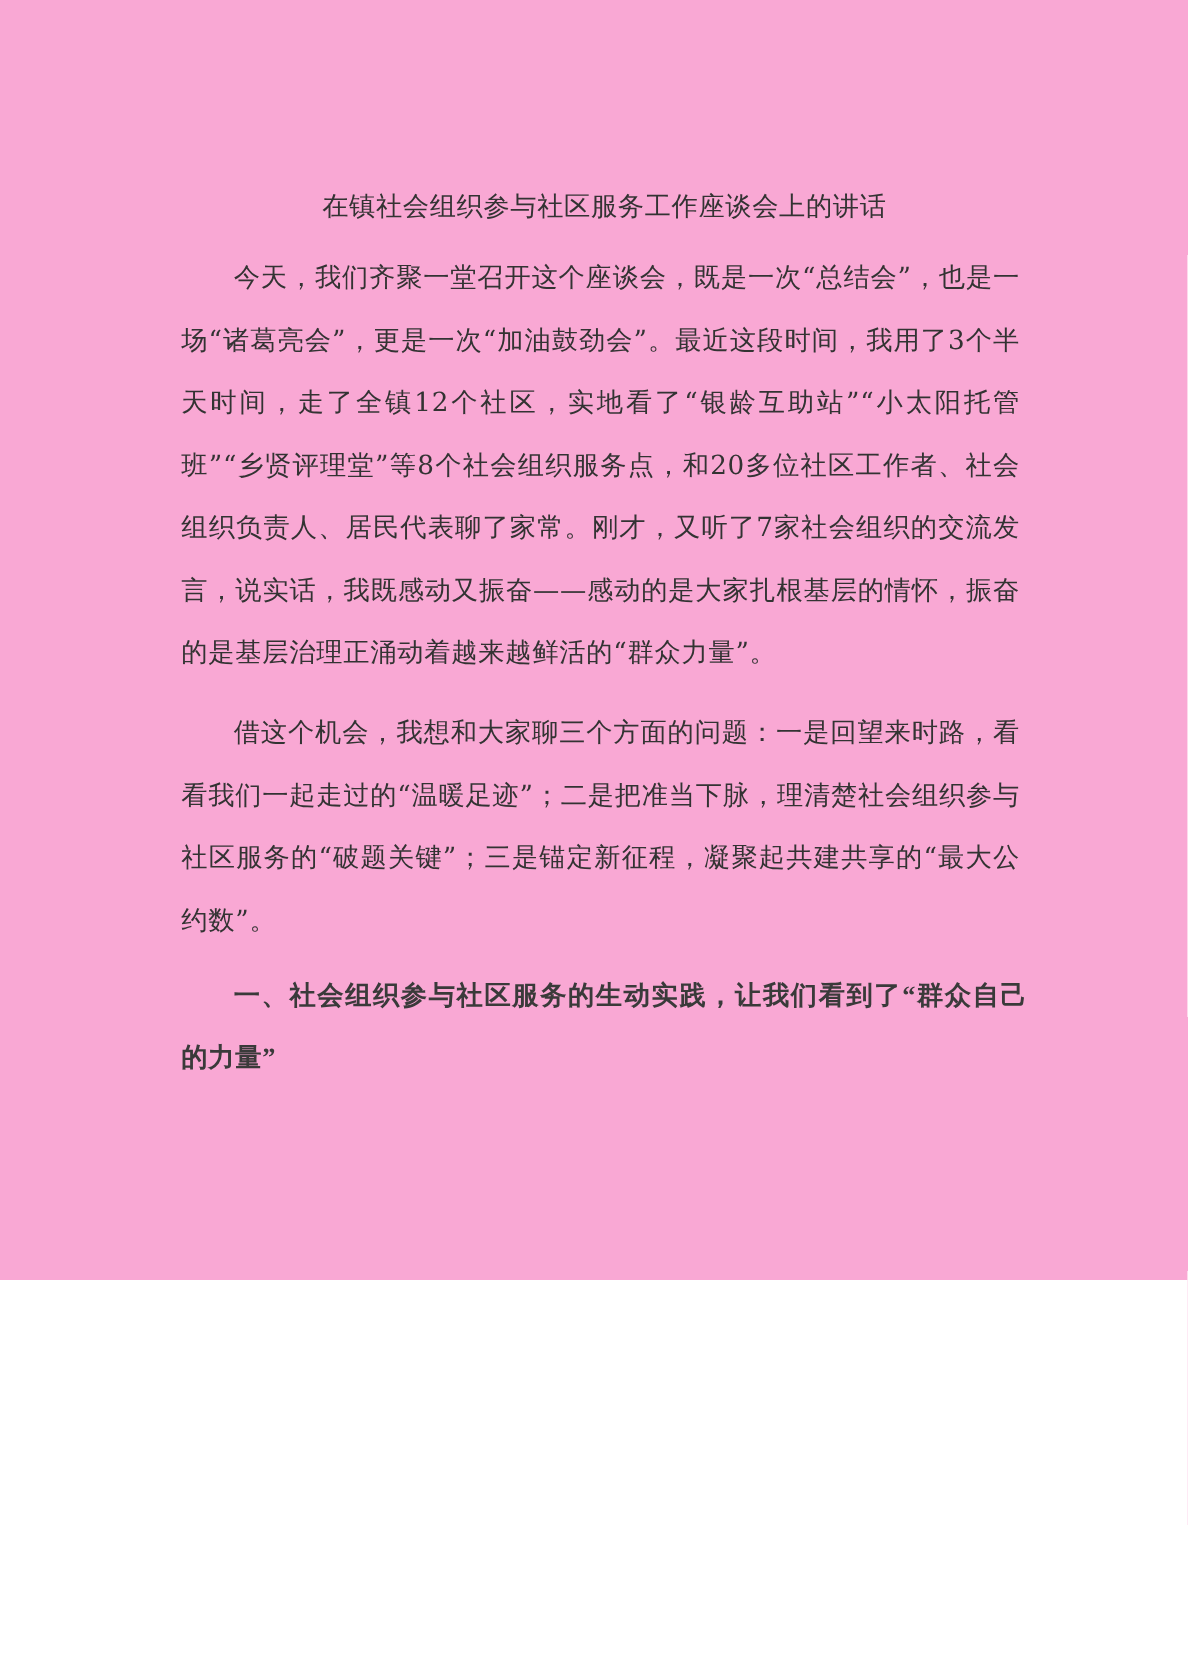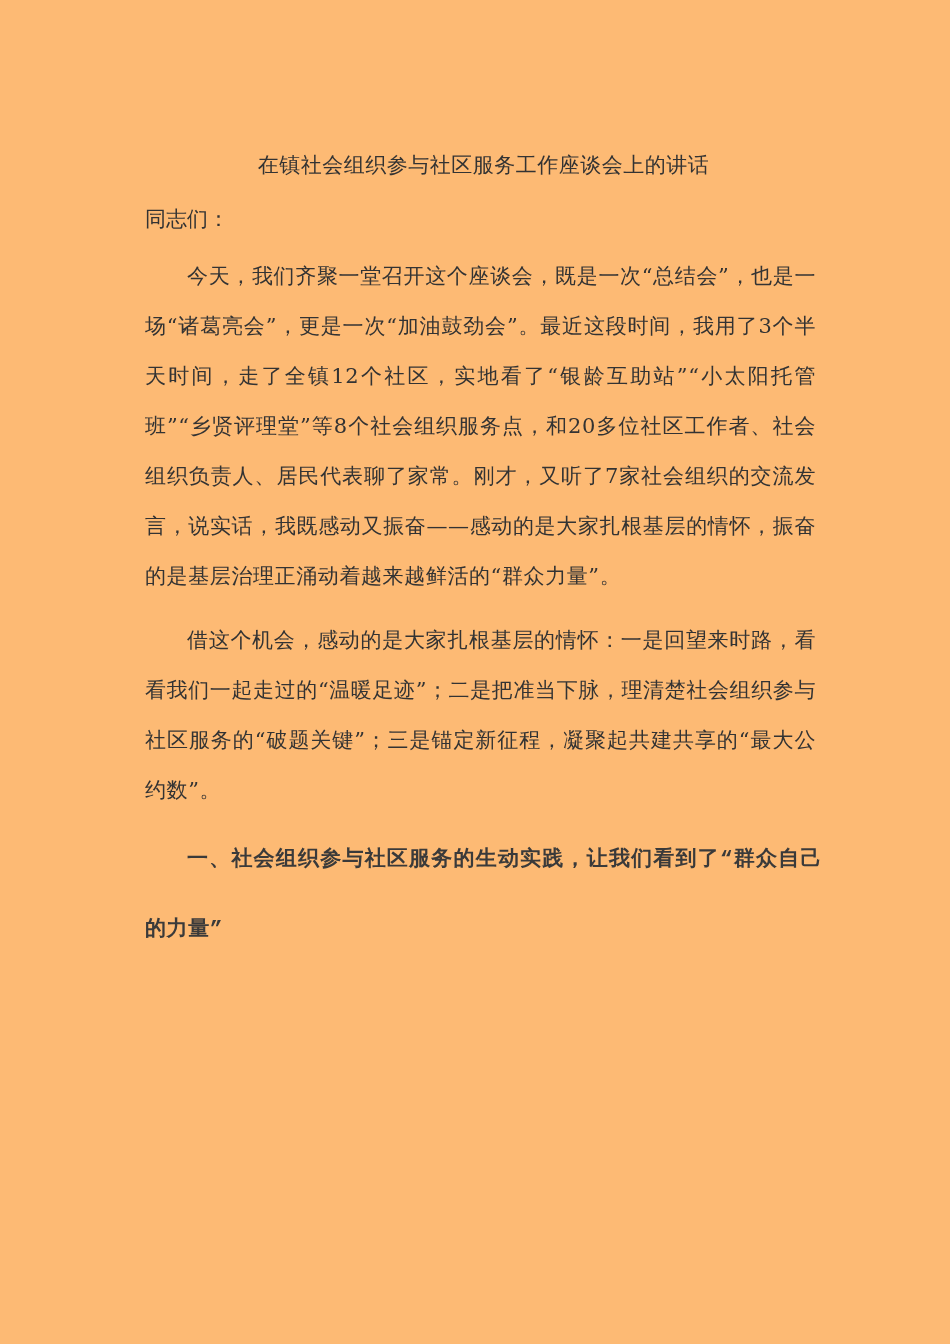--- a/index.html
+++ b/index.html
@@ -13,22 +13,22 @@
       overflow: hidden;
       position: relative;
       font-family: "DejaVu Serif", "Liberation Serif", serif;
       color: #2b2b2b;
     }
     .page {
       position: absolute;
       left: 0;
       top: 0;
       width: 950px;
-      height: 1344px;
-      background: #fdba74;
+      height: 1024px;
+      background: #f9a8d4;
     }
     .content {
       position: absolute;
       left: 145px;
       top: 145px;
       width: 677px;
     }
     .doc-title {
       text-align: center;
       font-size: 21px;
@@ -51,39 +51,38 @@
       text-indent: 42px;
       text-align: justify;
       color: #333333;
       letter-spacing: 0.6px;
     }
     .para.first {
       margin-top: 12px;
     }
     .heading {
       margin: 10px 0 0 0;
-      font-family: Liberation Mono, monospace;
+      font-family: Liberation Serif, serif;
       font-weight: bold;
       font-size: 21px;
-      line-height: 70px;
+      line-height: 50px;
       text-indent: 42px;
       text-align: justify;
       color: #3a3a3a;
       letter-spacing: 0.6px;
     }
   </style>
 </head>
 <body>
 
 <div class="page">
   <div class="content">
     <h1 class="doc-title">在镇社会组织参与社区服务工作座谈会上的讲话</h1>
 
-    <p class="salutation">同志们：</p>
 
     <p class="para first">今天，我们齐聚一堂召开这个座谈会，既是一次“总结会”，也是一场“诸葛亮会”，更是一次“加油鼓劲会”。最近这段时间，我用了3个半天时间，走了全镇12个社区，实地看了“银龄互助站”“小太阳托管班”“乡贤评理堂”等8个社会组织服务点，和20多位社区工作者、社会组织负责人、居民代表聊了家常。刚才，又听了7家社会组织的交流发言，说实话，我既感动又振奋——感动的是大家扎根基层的情怀，振奋的是基层治理正涌动着越来越鲜活的“群众力量”。</p>
 
-    <p class="para">借这个机会，感动的是大家扎根基层的情怀：一是回望来时路，看看我们一起走过的“温暖足迹”；二是把准当下脉，理清楚社会组织参与社区服务的“破题关键”；三是锚定新征程，凝聚起共建共享的“最大公约数”。</p>
+    <p class="para">借这个机会，我想和大家聊三个方面的问题：一是回望来时路，看看我们一起走过的“温暖足迹”；二是把准当下脉，理清楚社会组织参与社区服务的“破题关键”；三是锚定新征程，凝聚起共建共享的“最大公约数”。</p>
 
     <p class="heading">一、社会组织参与社区服务的生动实践，让我们看到了“群众自己的力量”</p>
 
   </div>
 </div>
 
 </body></html>

